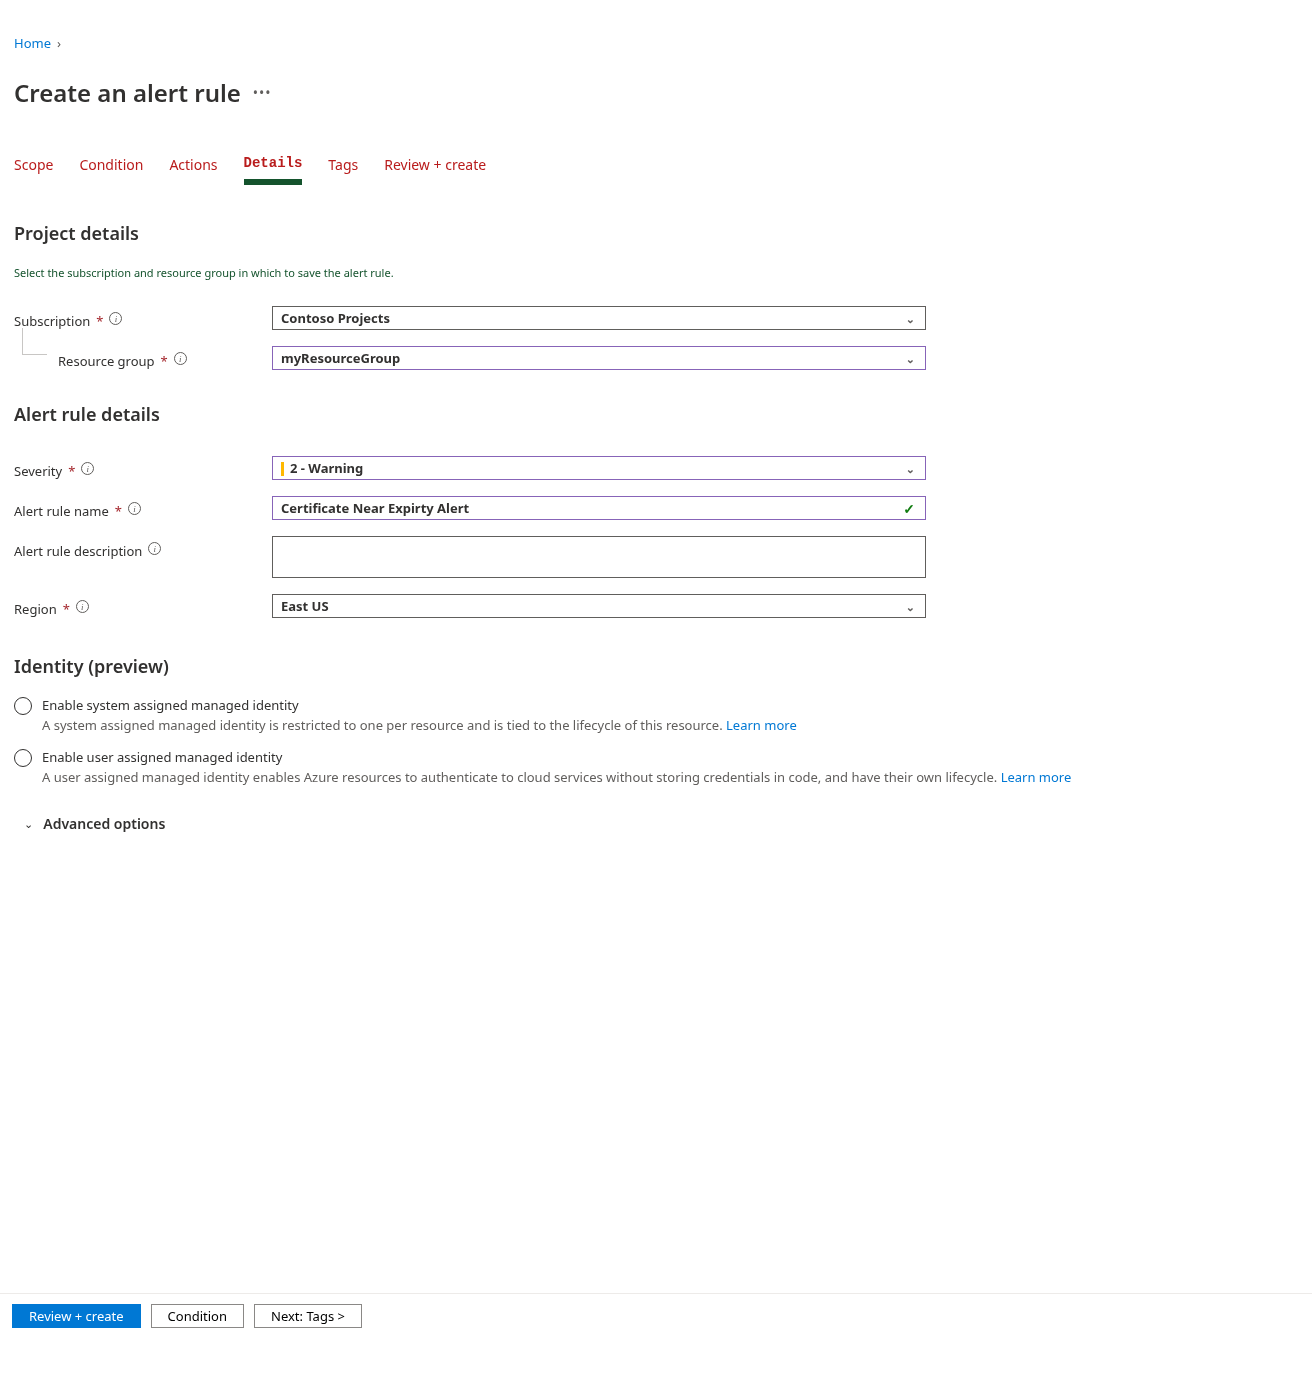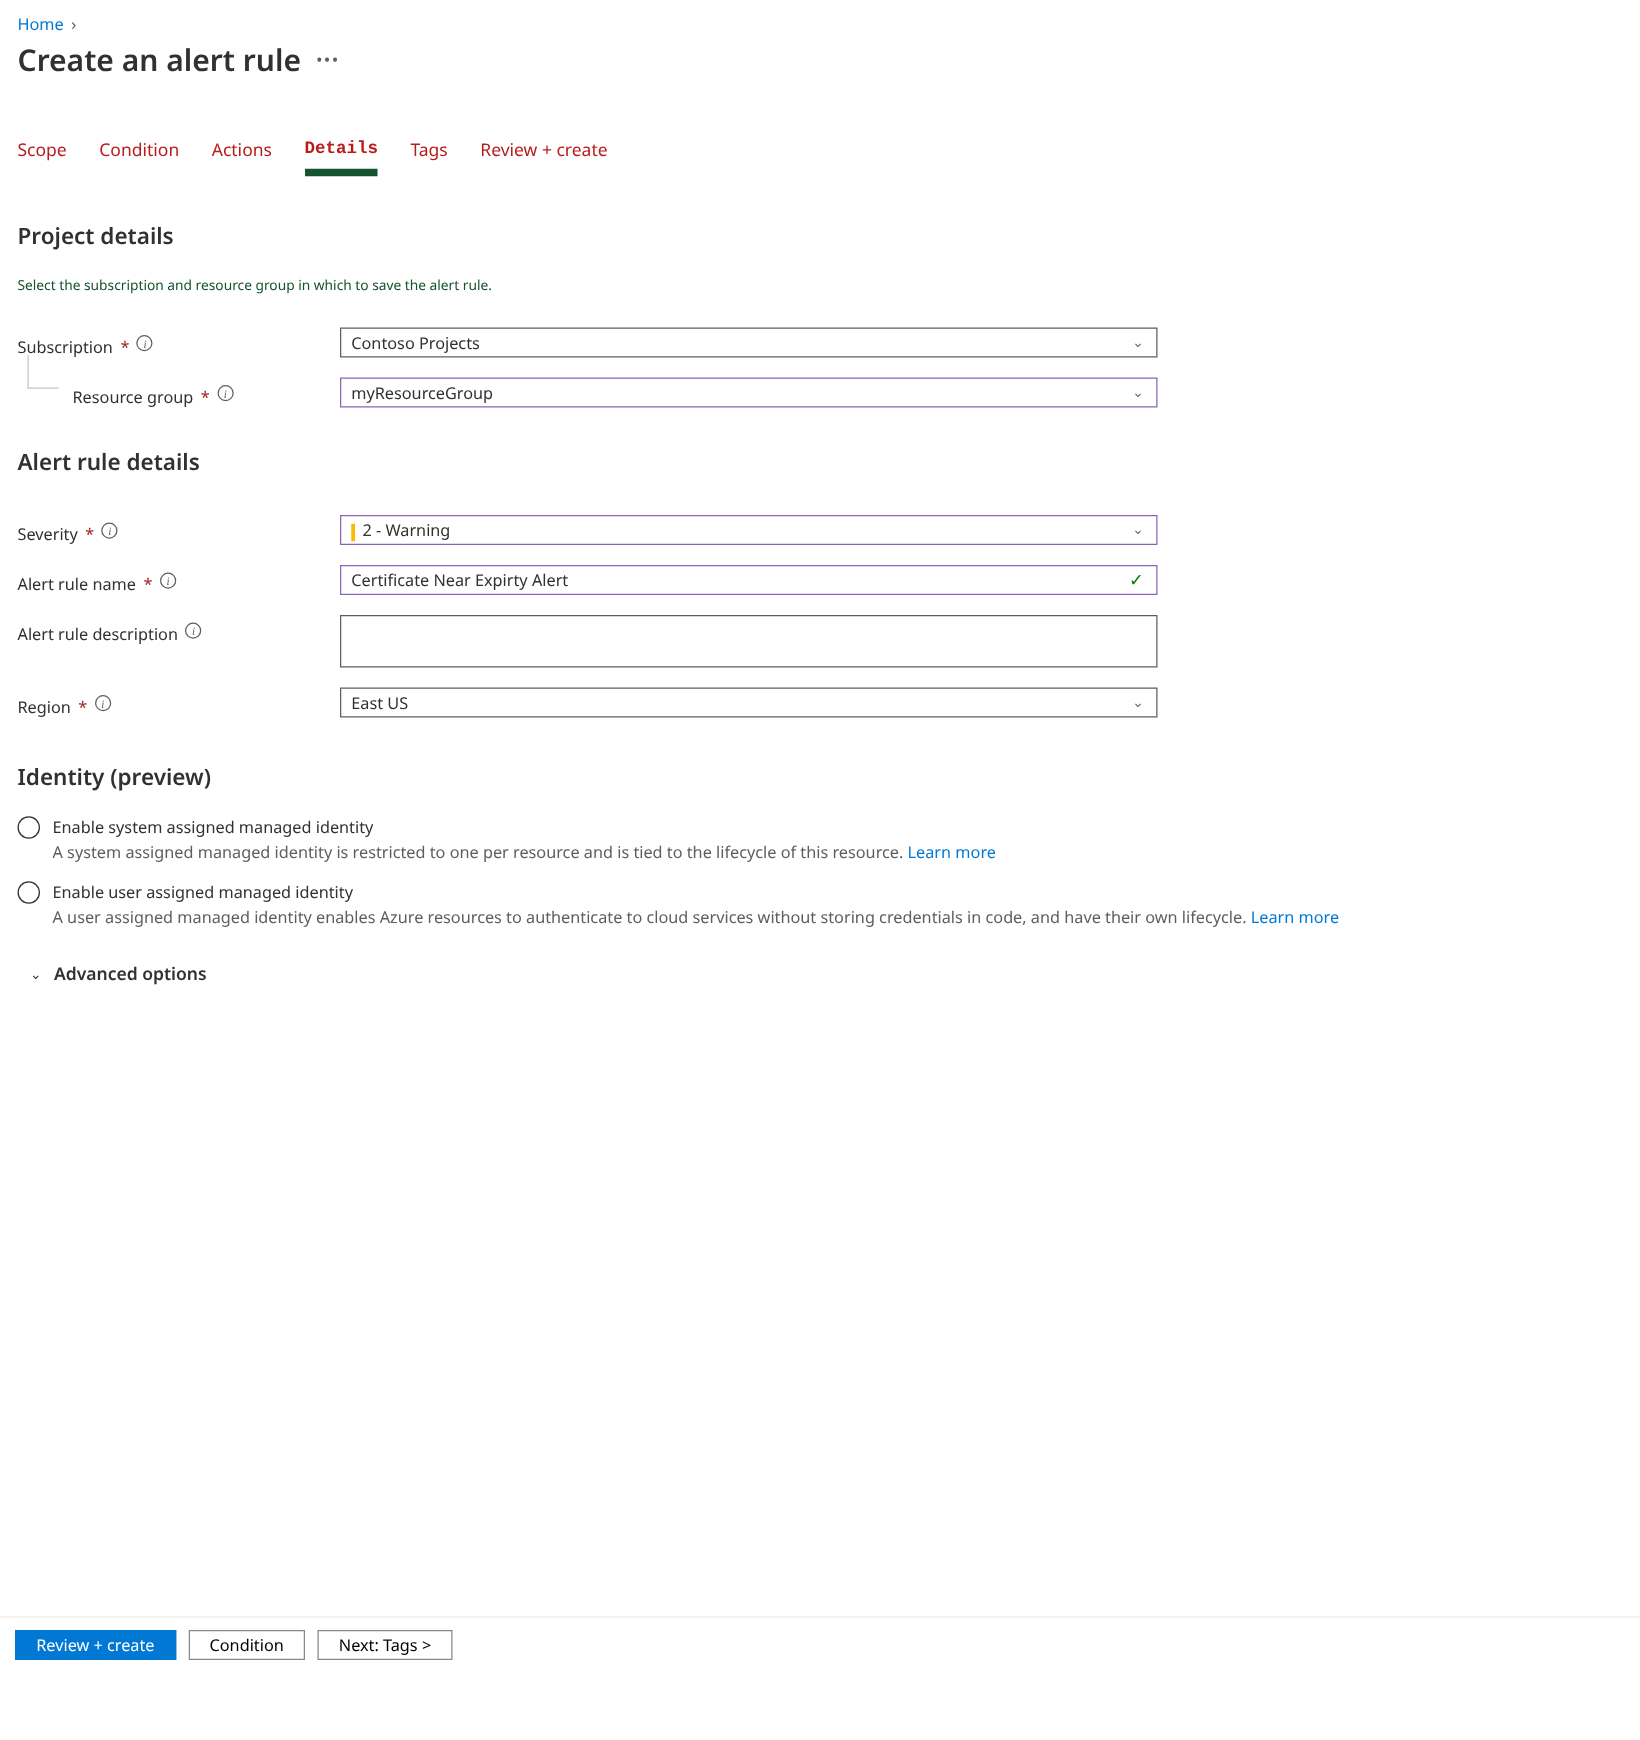--- a/index.html
+++ b/index.html
@@ -1,36 +1,36 @@
 <!DOCTYPE html>
 <html><head>
   <meta charset="utf-8">
   <style>
     * { box-sizing: border-box; margin: 0; padding: 0; }
     body { font-family: "Segoe UI", system-ui, sans-serif; font-size: 13px; color: #323130; background: #fff; width: 1312px; height: 1392px; position: relative; }
     .page { padding: 10px 20px 0 14px; }
-    .breadcrumb { display: flex; align-items: center; gap: 6px; font-size: 13px; margin-bottom: 4px; }
+    .breadcrumb { display: flex; align-items: center; gap: 6px; font-size: 13px; margin-bottom: 4px; margin-top: 24px; }
     .bc-link { color: #0078d4; cursor: pointer; }
     .bc-chevron { color: #605e5c; }
-    .title-row { display: flex; align-items: center; gap: 12px; margin-top: 4px; }
+    .title-row { display: flex; align-items: center; gap: 12px; margin-top: 24px; }
     h1 { font-size: 24px; font-weight: 600; }
     .more-icon { color: #605e5c; cursor: pointer; font-size: 14px; letter-spacing: 1px; }
     .tabs { display: flex; gap: 26px; margin-top: 46px; border-bottom: 0; }
     .tab { padding-bottom: 8px; font-size: 14px; cursor: pointer; color: #b91c1c; }
     .tab.active { font-weight: 600; border-bottom: 6px solid #14532d; font-family: Liberation Mono, monospace; }
     .section-h { font-size: 18px; font-weight: 600; margin-top: 36px; }
     .section-desc { font-size: 11px; color: #14532d; margin-top: 20px; }
     .form-row { display: flex; align-items: flex-start; margin-top: 26px; }
     .form-row.sub { margin-top: 30px; }
     .label-col { width: 258px; padding-top: 6px; display: flex; align-items: flex-start; gap: 6px; font-size: 13px; }
     .indent { padding-left: 44px; position: relative; }
     .indent::before { content: ""; position: absolute; left: 8px; top: -18px; width: 24px; height: 26px; border-left: 1px solid #c8c6c4; border-bottom: 1px solid #c8c6c4; }
     .req { color: #a4262c; }
     .info-icon { width: 13px; height: 13px; border: 1px solid #605e5c; border-radius: 50%; display: inline-flex; align-items: center; justify-content: center; font-size: 9px; color: #605e5c; font-style: italic; font-family: serif; }
-    .field-col { width: 654px; }
+    .field-col { width: 654px; font-weight: bold; }
     .select, .text-input, .textarea { width: 100%; height: 24px; border: 1px solid #605e5c; padding: 0 8px; font-size: 13px; font-family: inherit; background: #fff; display: flex; align-items: center; justify-content: space-between; position: relative; cursor: pointer; }
     .select.purple, .text-input.purple { border-color: #8764b8; }
     .textarea { height: 42px; cursor: text; }
     .chev { position: absolute; right: 10px; top: 50%; transform: translateY(-50%); font-size: 11px; color: #605e5c; pointer-events: none; }
     .sev-bar { display: inline-block; width: 3px; height: 14px; background: #ffb900; margin-right: 6px; vertical-align: middle; }
     .text-input { cursor: text; }
     .check-icon { position: absolute; right: 10px; top: 50%; transform: translateY(-50%); color: #107c10; font-size: 14px; }
     .create-new { margin-top: 6px; font-size: 13px; }
     .link { color: #0078d4; cursor: pointer; }
     .radio-group { margin-top: 18px; }

